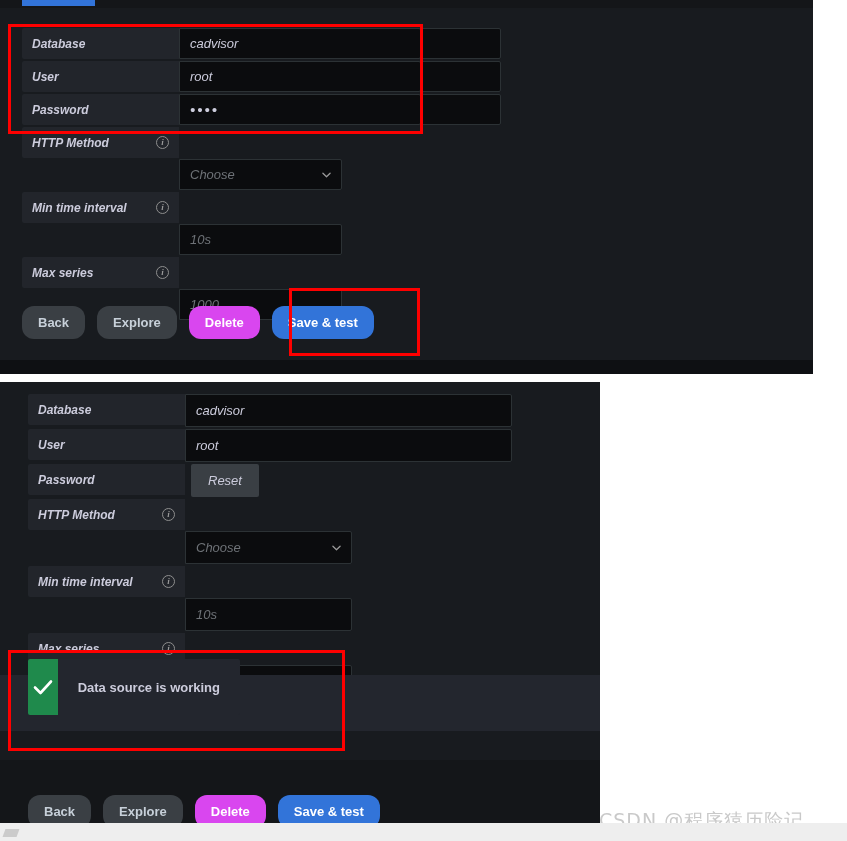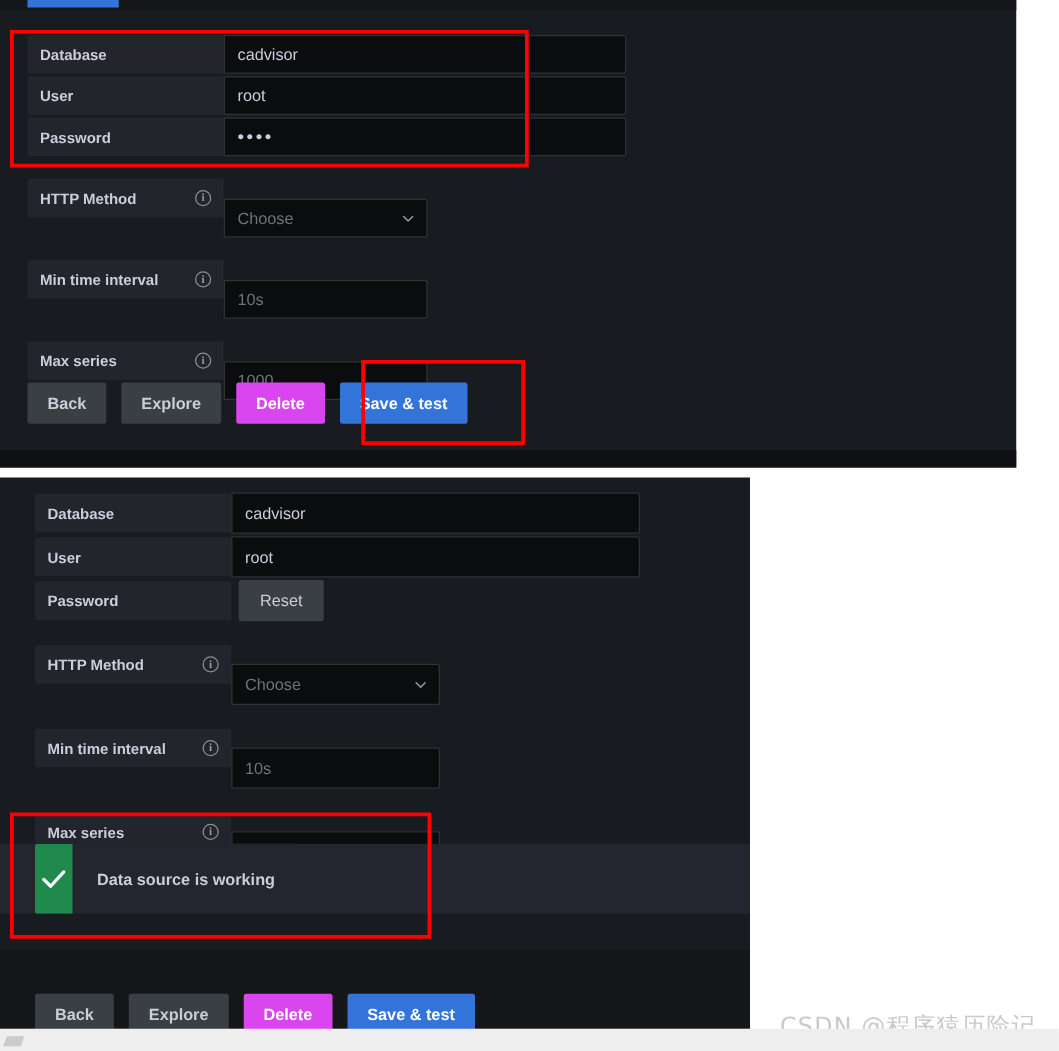--- a/index.html
+++ b/index.html
@@ -18,21 +18,21 @@
     position:absolute; left:0; top:0; height:8px; width:100%;
     background:#141619;
   }
   .tab-active {
     position:absolute; left:22px; top:0; width:73px; height:6px;
     background:#3274d9;
   }
 
   
   .form { position:absolute; }
-  .row { display:flex; align-items:center; margin-bottom:2px; }
+  .row { display:flex; margin-bottom:2px;font-style:italic; }
   .lbl {
     background:#22252b;
     color:#ccccdc;
     font-size:12px; font-weight:700;
     display:flex; align-items:center; justify-content:space-between;
     padding:0 10px;
     height:31px;
     border-radius:2px 0 0 2px;
   }
   .inp {
@@ -67,21 +67,21 @@
     background:#3a3f44; color:#ccccdc;
     font-size:13px; font-weight:400;
     height:33px; padding:0 17px;
     display:flex; align-items:center; justify-content:center;
     border-radius:2px; margin-left:6px;
   }
 
   
   .btnrow { position:absolute; display:flex; gap:12px; align-items:center; }
   .btn {
-    height:33px; padding:0 16px; border-radius:2px;
+    height:33px; padding:0 16px; border-radius:12px;
     display:flex; align-items:center; justify-content:center;
     font-size:13px; font-weight:700; white-space:nowrap;text-align:center;
   }
   .btn.secondary { background:#3a3f44; color:#c7d0d9; }
   .btn.danger    { background:#d946ef; color:#ffffff; }
   .btn.primary   { background:#3274d9; color:#ffffff; }
 
   
   .alert-strip { position:absolute; background:#23262e; }
   .alert {
@@ -277,21 +277,21 @@
           <span class="info-ic">i</span>
         </div>
         <div class="inp ph" style="width:167px; height:33px;">
           <span>1000</span>
         </div>
       </div>
     </div>
 
     <div class="alert-strip" style="left:0; top:293px; width:600px; height:56px;"></div>
 
-    <div class="alert" style="left:28px; top:293px; width:212px; height:56px;">
+    <div class="alert" style="left:28px; top:277px; width:212px; height:56px;">
       <div class="ok">
         <svg width="26" height="26" viewBox="0 0 26 26">
           <path d="M5 13.5 L10.5 19 L21 7.5" fill="none" stroke="#ffffff" stroke-width="2.6" stroke-linecap="round" stroke-linejoin="round"></path>
         </svg>
       </div>
       <div class="msg">Data source is working</div>
     </div>
 
     <div class="btnrow" style="left:28px; top:412px;">
       <div class="btn secondary">
@@ -320,18 +320,18 @@
     <div class="btn danger">
       <span>Delete</span>
     </div>
     <div class="btn primary">
       <span>Save &amp; test</span>
     </div>
   </div>
 
   <div class="redbox" style="left:8px; top:650px; width:337px; height:101px;"></div>
 
-  <div class="watermark" style="left:624px; top:808px;">CSDN @程序猿历险记</div>
+  <div class="watermark" style="left:599px; top:808px;">CSDN @程序猿历险记</div>
 
   <div class="bottom-strip">
     <div class="scroll-nub"></div>
   </div>
 </div>
 
 </body></html>

